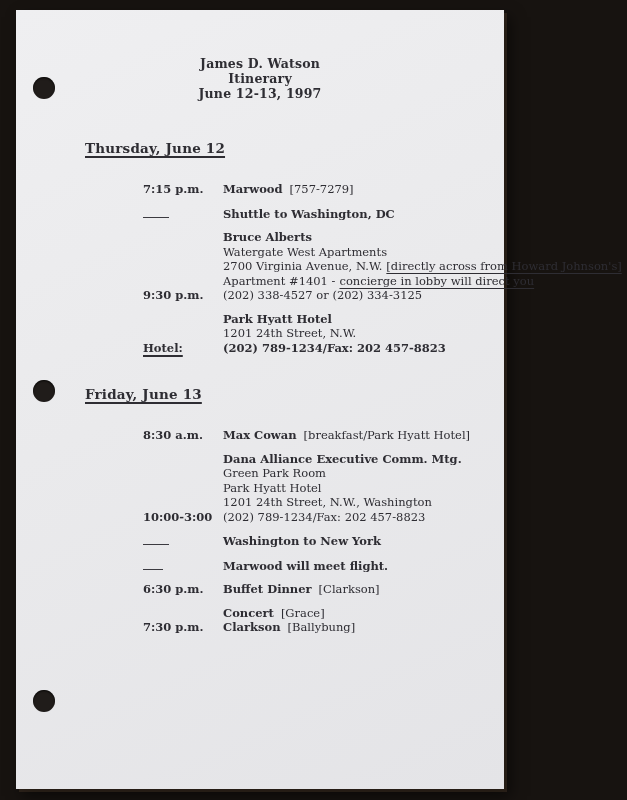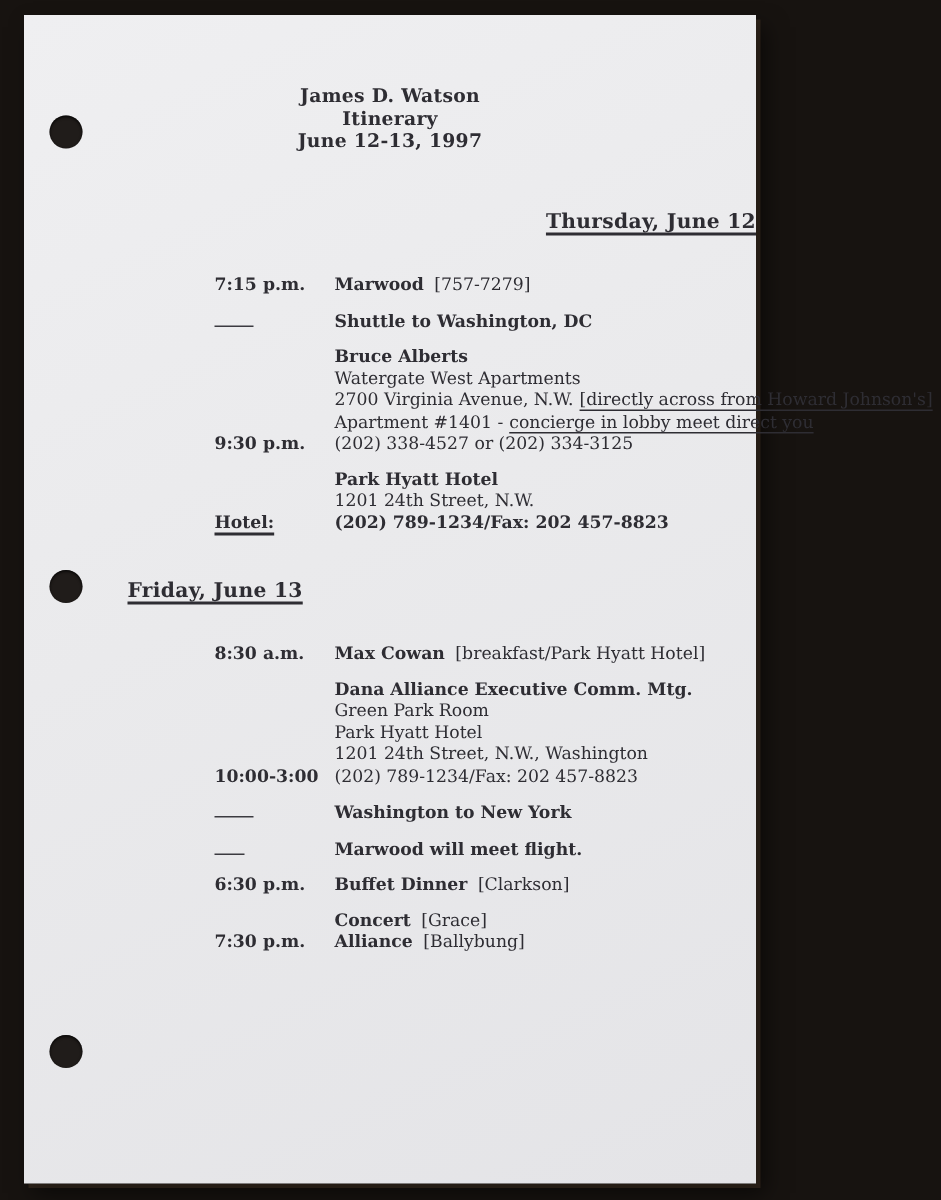--- a/index.html
+++ b/index.html
@@ -45,21 +45,21 @@
   .section{display:block;}
   .section-heading{
     margin-left:69px;
     font-size:13.5px;
     font-weight:bold;
     text-decoration:underline;
     text-decoration-thickness:1.5px;
     text-underline-offset:3px;
     letter-spacing:0.2px;
   }
-  .section-1 .section-heading{margin-top:39px;text-align:right;}
+  .section-1 .section-heading{margin-top:39px;}
   .section-2 .section-heading{margin-top:31px;}
   .entries{
     margin-left:127px;
     margin-top:26px;
     font-size:11.5px;
     line-height:14.5px;
   }
   .row{
     display:flex;
     align-items:flex-end;
@@ -126,21 +126,21 @@
           <div class="line"><span class="seg-b">Shuttle to Washington, DC</span><span class="seg-t"></span><span class="seg-u"></span></div>
         </div>
       </div>
 
       <div class="row">
         <div class="time">9:30 p.m.</div>
         <div class="lines">
           <div class="line"><span class="seg-b">Bruce Alberts</span><span class="seg-t"></span><span class="seg-u"></span></div>
           <div class="line"><span class="seg-b"></span><span class="seg-t">Watergate West Apartments</span><span class="seg-u"></span></div>
           <div class="line"><span class="seg-b"></span><span class="seg-t">2700 Virginia Avenue, N.W.</span><span class="seg-u">[directly across from Howard Johnson's]</span></div>
-          <div class="line"><span class="seg-b"></span><span class="seg-t">Apartment #1401 -</span><span class="seg-u">concierge in lobby meet direct you</span></div>
+          <div class="line"><span class="seg-b"></span><span class="seg-t">Apartment #1401 -</span><span class="seg-u">concierge in lobby will direct you</span></div>
           <div class="line"><span class="seg-b"></span><span class="seg-t">(202) 338-4527 or (202) 334-3125</span><span class="seg-u"></span></div>
         </div>
       </div>
 
       <div class="row">
         <div class="time"><span class="hotel-label">Hotel:</span></div>
         <div class="lines">
           <div class="line"><span class="seg-b">Park Hyatt Hotel</span><span class="seg-t"></span><span class="seg-u"></span></div>
           <div class="line"><span class="seg-b"></span><span class="seg-t">1201 24th Street, N.W.</span><span class="seg-u"></span></div>
           <div class="line"><span class="seg-b">(202) 789-1234/Fax: 202 457-8823</span><span class="seg-t"></span><span class="seg-u"></span></div>
@@ -190,19 +190,19 @@
         <div class="time">6:30 p.m.</div>
         <div class="lines">
           <div class="line"><span class="seg-b">Buffet Dinner</span><span class="seg-t">[Clarkson]</span><span class="seg-u"></span></div>
         </div>
       </div>
 
       <div class="row">
         <div class="time">7:30 p.m.</div>
         <div class="lines">
           <div class="line"><span class="seg-b">Concert</span><span class="seg-t">[Grace]</span><span class="seg-u"></span></div>
-          <div class="line"><span class="seg-b">Alliance</span><span class="seg-t">[Ballybung]</span><span class="seg-u"></span></div>
+          <div class="line"><span class="seg-b">Clarkson</span><span class="seg-t">[Ballybung]</span><span class="seg-u"></span></div>
         </div>
       </div>
 
     </div>
   </div>
 </div>
 
 </body></html>

